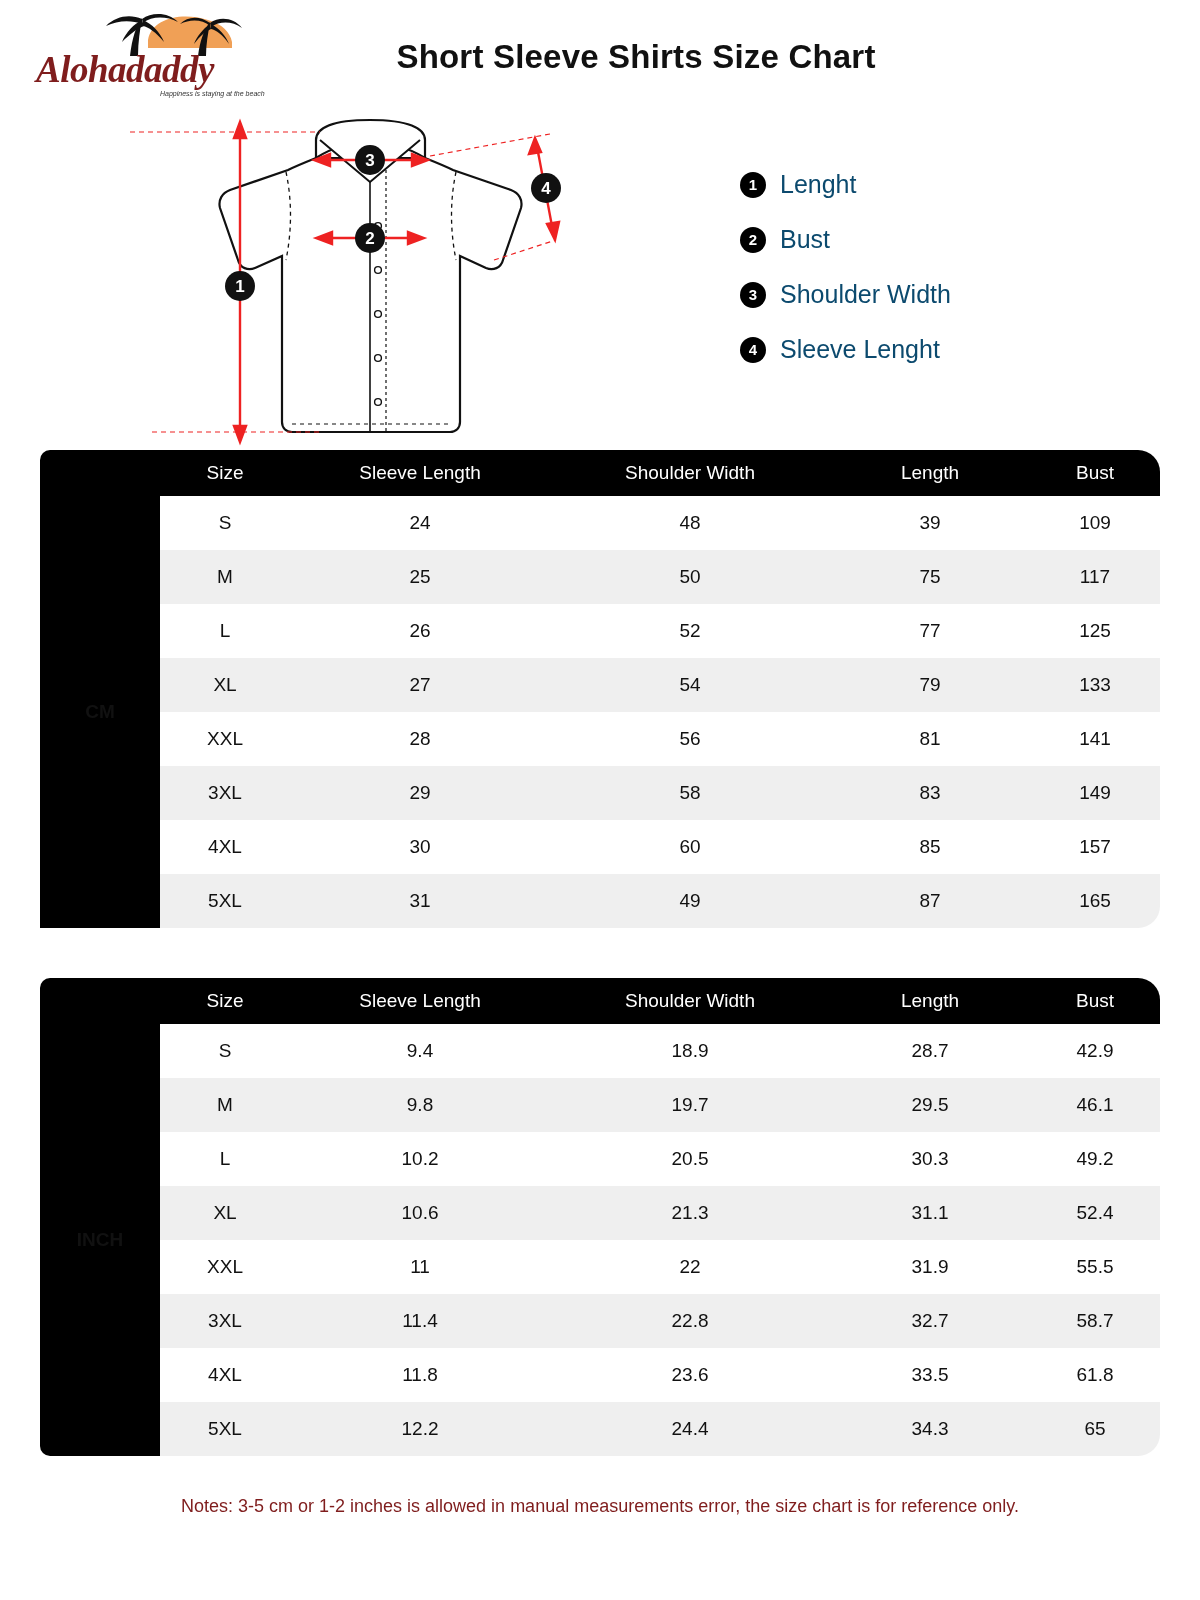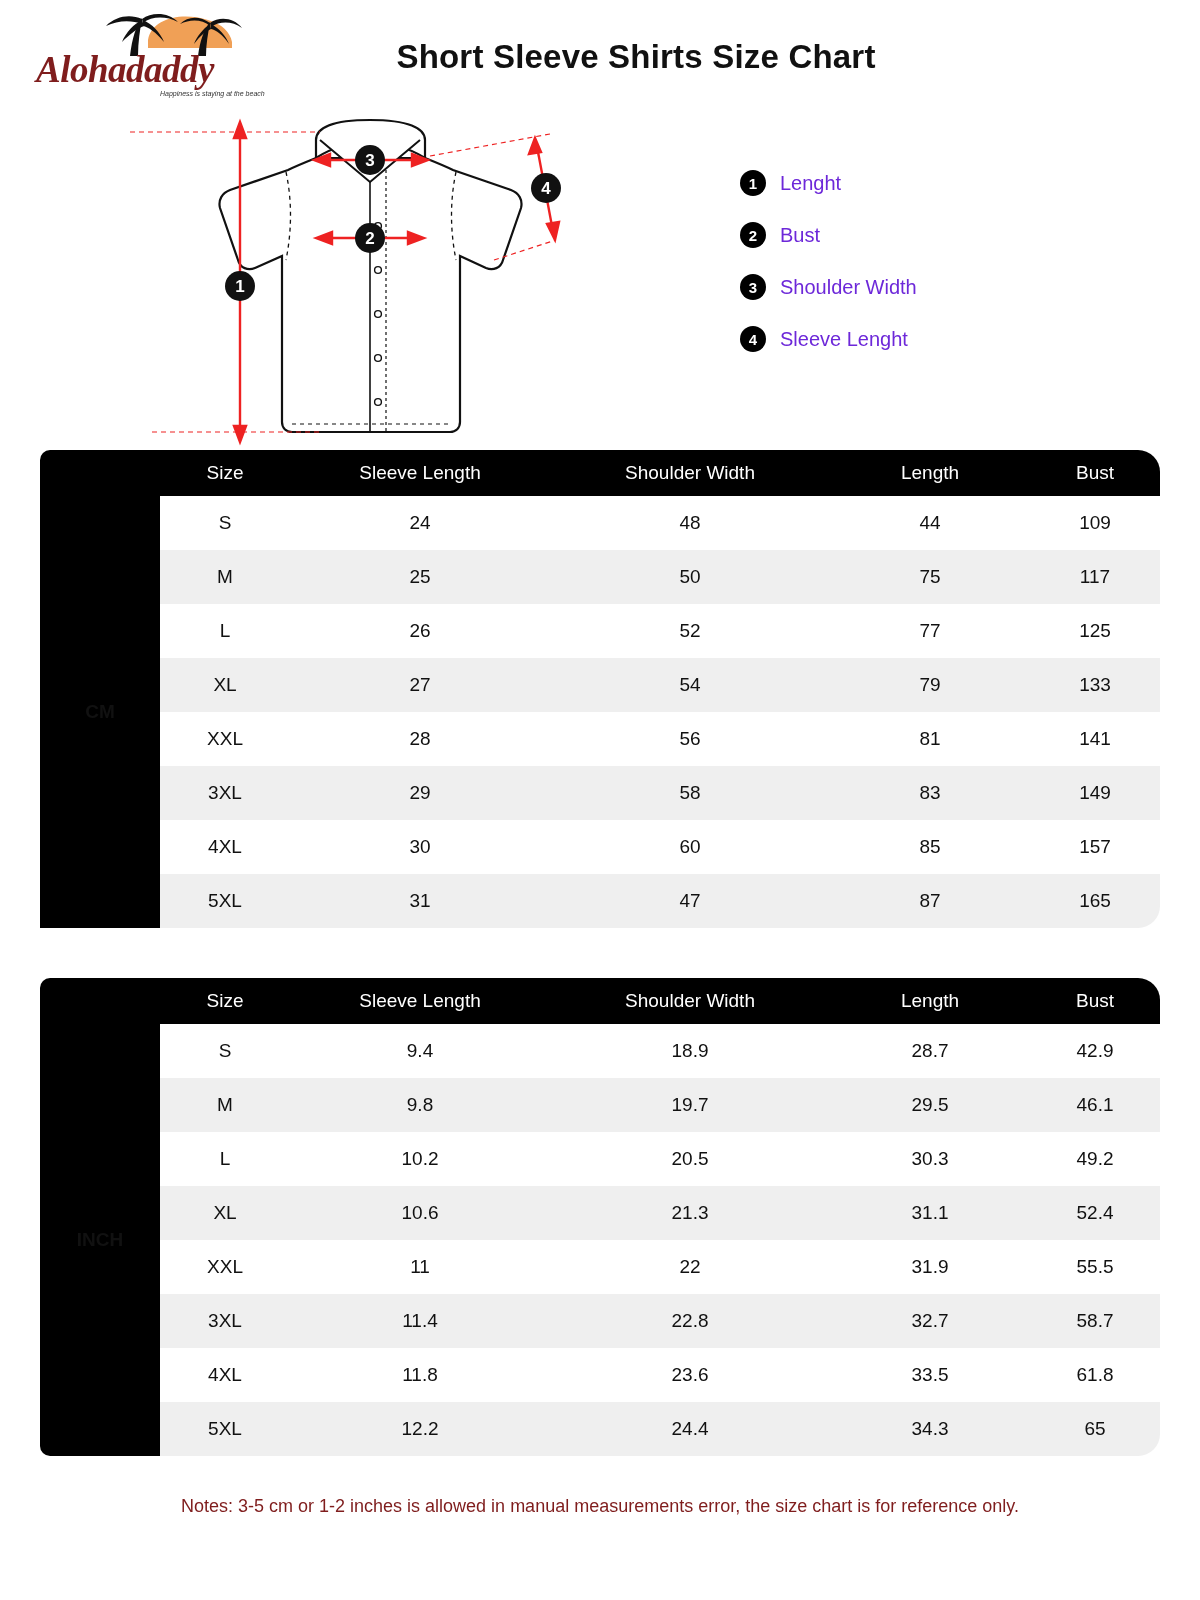--- a/index.html
+++ b/index.html
@@ -95,22 +95,22 @@
     color: #fff;
     font-size: 15px;
     font-weight: bold;
     display: flex;
     align-items: center;
     justify-content: center;
     margin-right: 14px;
     flex: 0 0 auto;
   }
   .legend-label {
-    font-size: 20px;
-    color: #6d28d9;
+    font-size: 25px;
+    color: #0c4a6e;
   }
 
   
   .table-block {
     position: relative;
     margin: 0 40px;
   }
   table.size-table {
     border-collapse: collapse;
     width: 1120px;
@@ -304,21 +304,21 @@
           <th class="col-length">Length</th>
           <th class="col-bust last-head">Bust</th>
         </tr>
       </thead>
       <tbody>
         <tr>
           <td class="unit-cell" rowspan="8">CM</td>
           <td class="data">S</td>
           <td class="data">24</td>
           <td class="data">48</td>
-          <td class="data">44</td>
+          <td class="data">39</td>
           <td class="data last-col">109</td>
         </tr>
         <tr class="alt">
           <td class="data">M</td>
           <td class="data">25</td>
           <td class="data">50</td>
           <td class="data">75</td>
           <td class="data last-col">117</td>
         </tr>
         <tr>
@@ -352,21 +352,21 @@
         <tr>
           <td class="data">4XL</td>
           <td class="data">30</td>
           <td class="data">60</td>
           <td class="data">85</td>
           <td class="data last-col">157</td>
         </tr>
         <tr class="alt">
           <td class="data">5XL</td>
           <td class="data">31</td>
-          <td class="data">47</td>
+          <td class="data">49</td>
           <td class="data">87</td>
           <td class="data last-col">165</td>
         </tr>
       </tbody>
     </table>
   </div>
 
   <div class="gap"></div>
 
   <div class="table-block">

